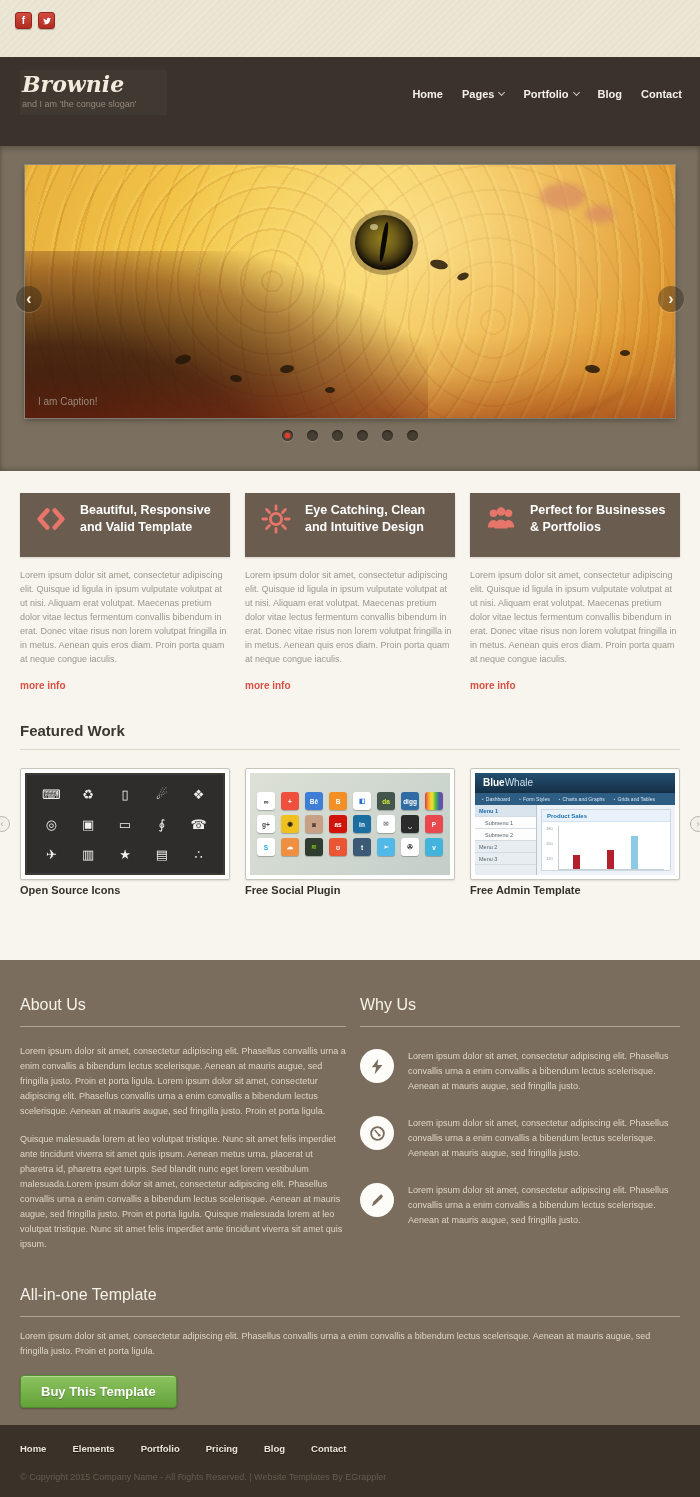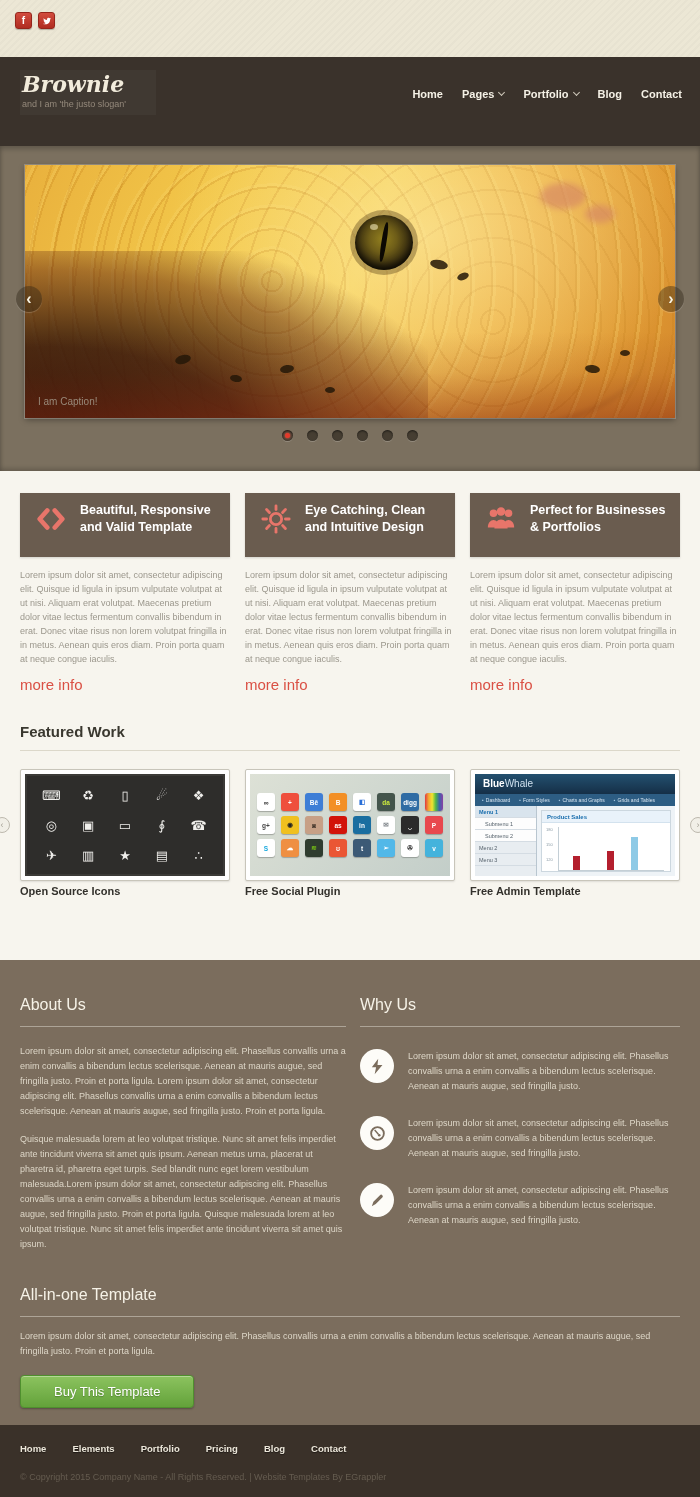--- a/index.html
+++ b/index.html
@@ -69,21 +69,21 @@
   
   .content { background:#f7f5ee; height:489px; padding:22px 20px 0; }
   .features { display:flex; gap:15px; }
   .feature { width:210px; }
   .feature-head { height:64px; background:#6a5c4f; display:flex; align-items:center; gap:10px; padding:0 8px 12px 12px;
     box-shadow:0 1px 2px rgba(0,0,0,0.15); }
   .feature-icon { flex:none; width:38px; display:flex; justify-content:center; }
   .feature-icon svg { width:32px; height:32px; }
   .feature-title { color:#ffffff; font-weight:bold; font-size:12.5px; line-height:1.4; }
   .feature-body { margin-top:11px; color:#9b978c; font-size:9px; line-height:14px; }
-  .more-info { display:inline-block; margin-top:1px; color:#da5044; font-size:15px; text-decoration:none; cursor:pointer; }
+  .more-info { display:inline-block; margin-top:1px; color:#da5044; font-size:10px; text-decoration:none; cursor:pointer;font-weight:bold; }
   .section-title { margin-top:29px; font-size:15px; font-weight:bold; color:#3a382f; }
   .divider { height:1px; background:#dcd8ca; margin-top:10px; }
   .work-row { display:flex; gap:15px; margin-top:18px; position:relative; }
   .work-card { width:210px; cursor:pointer; }
   .thumb-frame { width:210px; height:112px; background:#fff; border:1px solid #c8c5ba; border-radius:2px;
     padding:4px; box-shadow:0 1px 2px rgba(0,0,0,0.1); }
   .thumb { width:100%; height:100%; position:relative; overflow:hidden; }
   .work-title { margin-top:4px; font-size:11px; font-weight:bold; color:#33312c; }
   .edge-arrow { position:absolute; top:48px; width:16px; height:16px; border:1px solid #bdb9ae; border-radius:50%;
     background:#f1efe7; color:#a7a399; font-size:9px; line-height:14px; text-align:center; cursor:pointer; }
@@ -126,23 +126,23 @@
   .fdivider { height:1px; background:rgba(250,248,240,0.4); margin-top:12px; }
   .ftext { color:#ded7c8; font-size:9px; line-height:15px; }
   .fcol-about p { margin:0; } .p1 { margin-top:17px !important; } .p2 { margin-top:13px !important; }
   .why-item { display:flex; gap:14px; margin-top:22px; }
   .why-item:first-of-type { margin-top:20px; }
   .why-icon { flex:none; width:34px; height:34px; border-radius:50%; background:#fdfcf8;
     display:flex; align-items:center; justify-content:center; }
   .why-icon svg { width:17px; height:17px; fill:#7b6d5d; }
   .allinone-h { padding-top:34px; }
   .allinone-p { margin:12px 0 0 0; }
-  .buy-btn { display:inline-block; margin-top:16px; padding:8px 33px;
+  .buy-btn { display:inline-block; margin-top:16px; padding:8px 20px;
     background:linear-gradient(#8cc35f,#63a23a); border:1px solid #4f8f2e; border-radius:4px;
-    color:#fff; font-weight:normal; font-size:13px; cursor:pointer;
+    color:#fff; font-weight:bold; font-size:13px; cursor:pointer;
     box-shadow:0 1px 2px rgba(0,0,0,0.3), inset 0 1px 0 rgba(255,255,255,0.35);
     text-shadow:0 1px 1px rgba(0,0,0,0.25); }
   
   .bottomfooter { background:#3a3129; height:87px; padding:18px 20px 0; }
   .bnav { display:flex; gap:26px; list-style:none; margin:0; padding:0; }
   .bnav li { color:#ece7da; font-size:9.5px; font-weight:bold; cursor:pointer; text-shadow:0 1px 1px rgba(0,0,0,0.5); }
   .copyright { margin-top:18px; color:#655c50; font-size:9px; }
 </style>
 </head>
 <body>
@@ -154,21 +154,21 @@
       <svg viewBox="0 0 24 24">
           <path d="M22 6c-.7.3-1.5.6-2.3.7.8-.5 1.4-1.3 1.7-2.2-.8.5-1.6.8-2.5 1A3.9 3.9 0 0 0 12 8.5c0 .3 0 .6.1.9-3.2-.2-6.1-1.7-8-4.1-.3.6-.5 1.3-.5 2 0 1.4.7 2.6 1.7 3.3-.6 0-1.2-.2-1.7-.5v.1c0 1.9 1.3 3.5 3.1 3.8-.3.1-.7.1-1 .1-.2 0-.5 0-.7-.1.5 1.6 2 2.7 3.7 2.7A7.9 7.9 0 0 1 2 18.6 11.2 11.2 0 0 0 8.1 20c7.3 0 11.3-6 11.3-11.3v-.5c.8-.6 1.5-1.3 2-2.2z"></path>
         </svg>
     </div>
   </div>
 </div>
 
 <div class="header">
   <div class="logo-box">
     <div class="logo">Brownie</div>
-    <div class="slogan">and I am 'the justo slogan'</div>
+    <div class="slogan">and I am 'the congue slogan'</div>
   </div>
   <ul class="nav">
     <li class="nav-item">
         <span>Home</span>
       </li>
     <li class="nav-item">
         <span>Pages</span>
         <span class="caret"></span>
       </li>
     <li class="nav-item">

